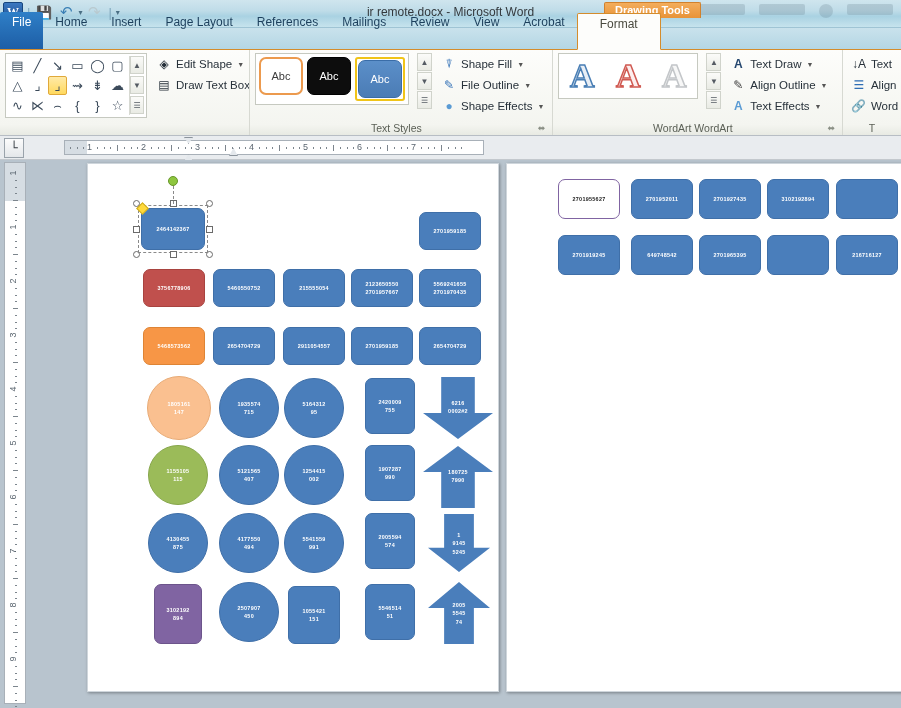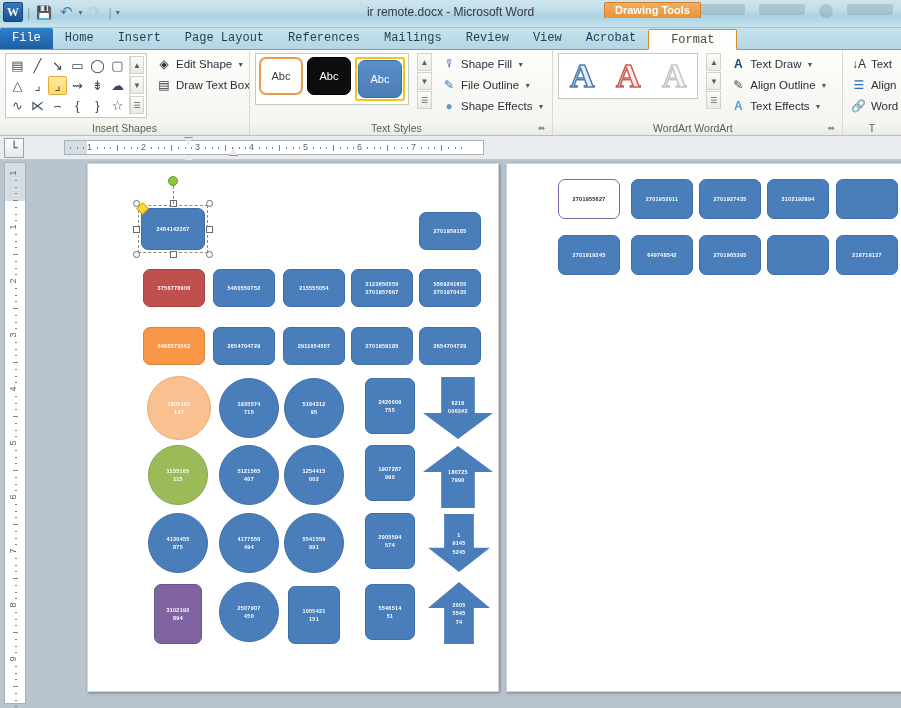--- a/index.html
+++ b/index.html
@@ -56,22 +56,22 @@
   }
 
   
   .tabstrip {
     position: relative; height: 22px;
     background: linear-gradient(to bottom,#c9e2ec,#b4d6e4);
     display: flex; align-items: flex-end;
     border-bottom: 1px solid #d48c2c;
   }
   .tab {
-    height: 21px; padding: 0 12px; line-height: 21px; font-size: 12px;
-    color: #1c3f5c; cursor: default; white-space: nowrap; font-family: Liberation Mono, monospace;
+    height: 37px; padding: 0 12px; line-height: 21px; font-size: 12px;
+    color: #1c3f5c; cursor: default; white-space: nowrap;
   }
   .tab-file {
     background: linear-gradient(to bottom,#2f7fc7,#1d5ea6);
     color: #fff; border-radius: 2px 2px 0 0; font-size: 12px;
   }
   .tab-format {
     background: #fdfdfb; color: #4a4a3f;
     border: 1px solid #d48c2c; border-bottom: 1px solid #fdfdfb;
     border-radius: 2px 2px 0 0; margin-bottom: -1px; padding: 0 22px;
   }
@@ -336,21 +336,20 @@
           <span class="cmd-ico">◈</span>
           <span>Edit Shape</span>
           <span class="caret">▼</span>
         </div>
         <div class="cmd">
           <span class="cmd-ico">▤</span>
           <span>Draw Text Box</span>
         </div>
       </div>
     </div>
-    <div class="rgroup-label">Insert Shapes</div>
   </div>
 
   <div class="rgroup" style="width:305px;">
     <div class="rgroup-body">
       <div class="thumbs">
         <div class="thumb thumb-a">Abc</div>
         <div class="thumb thumb-b">Abc</div>
         <div class="thumb-c-wrap">
           <div class="thumb thumb-c">Abc</div>
         </div>

